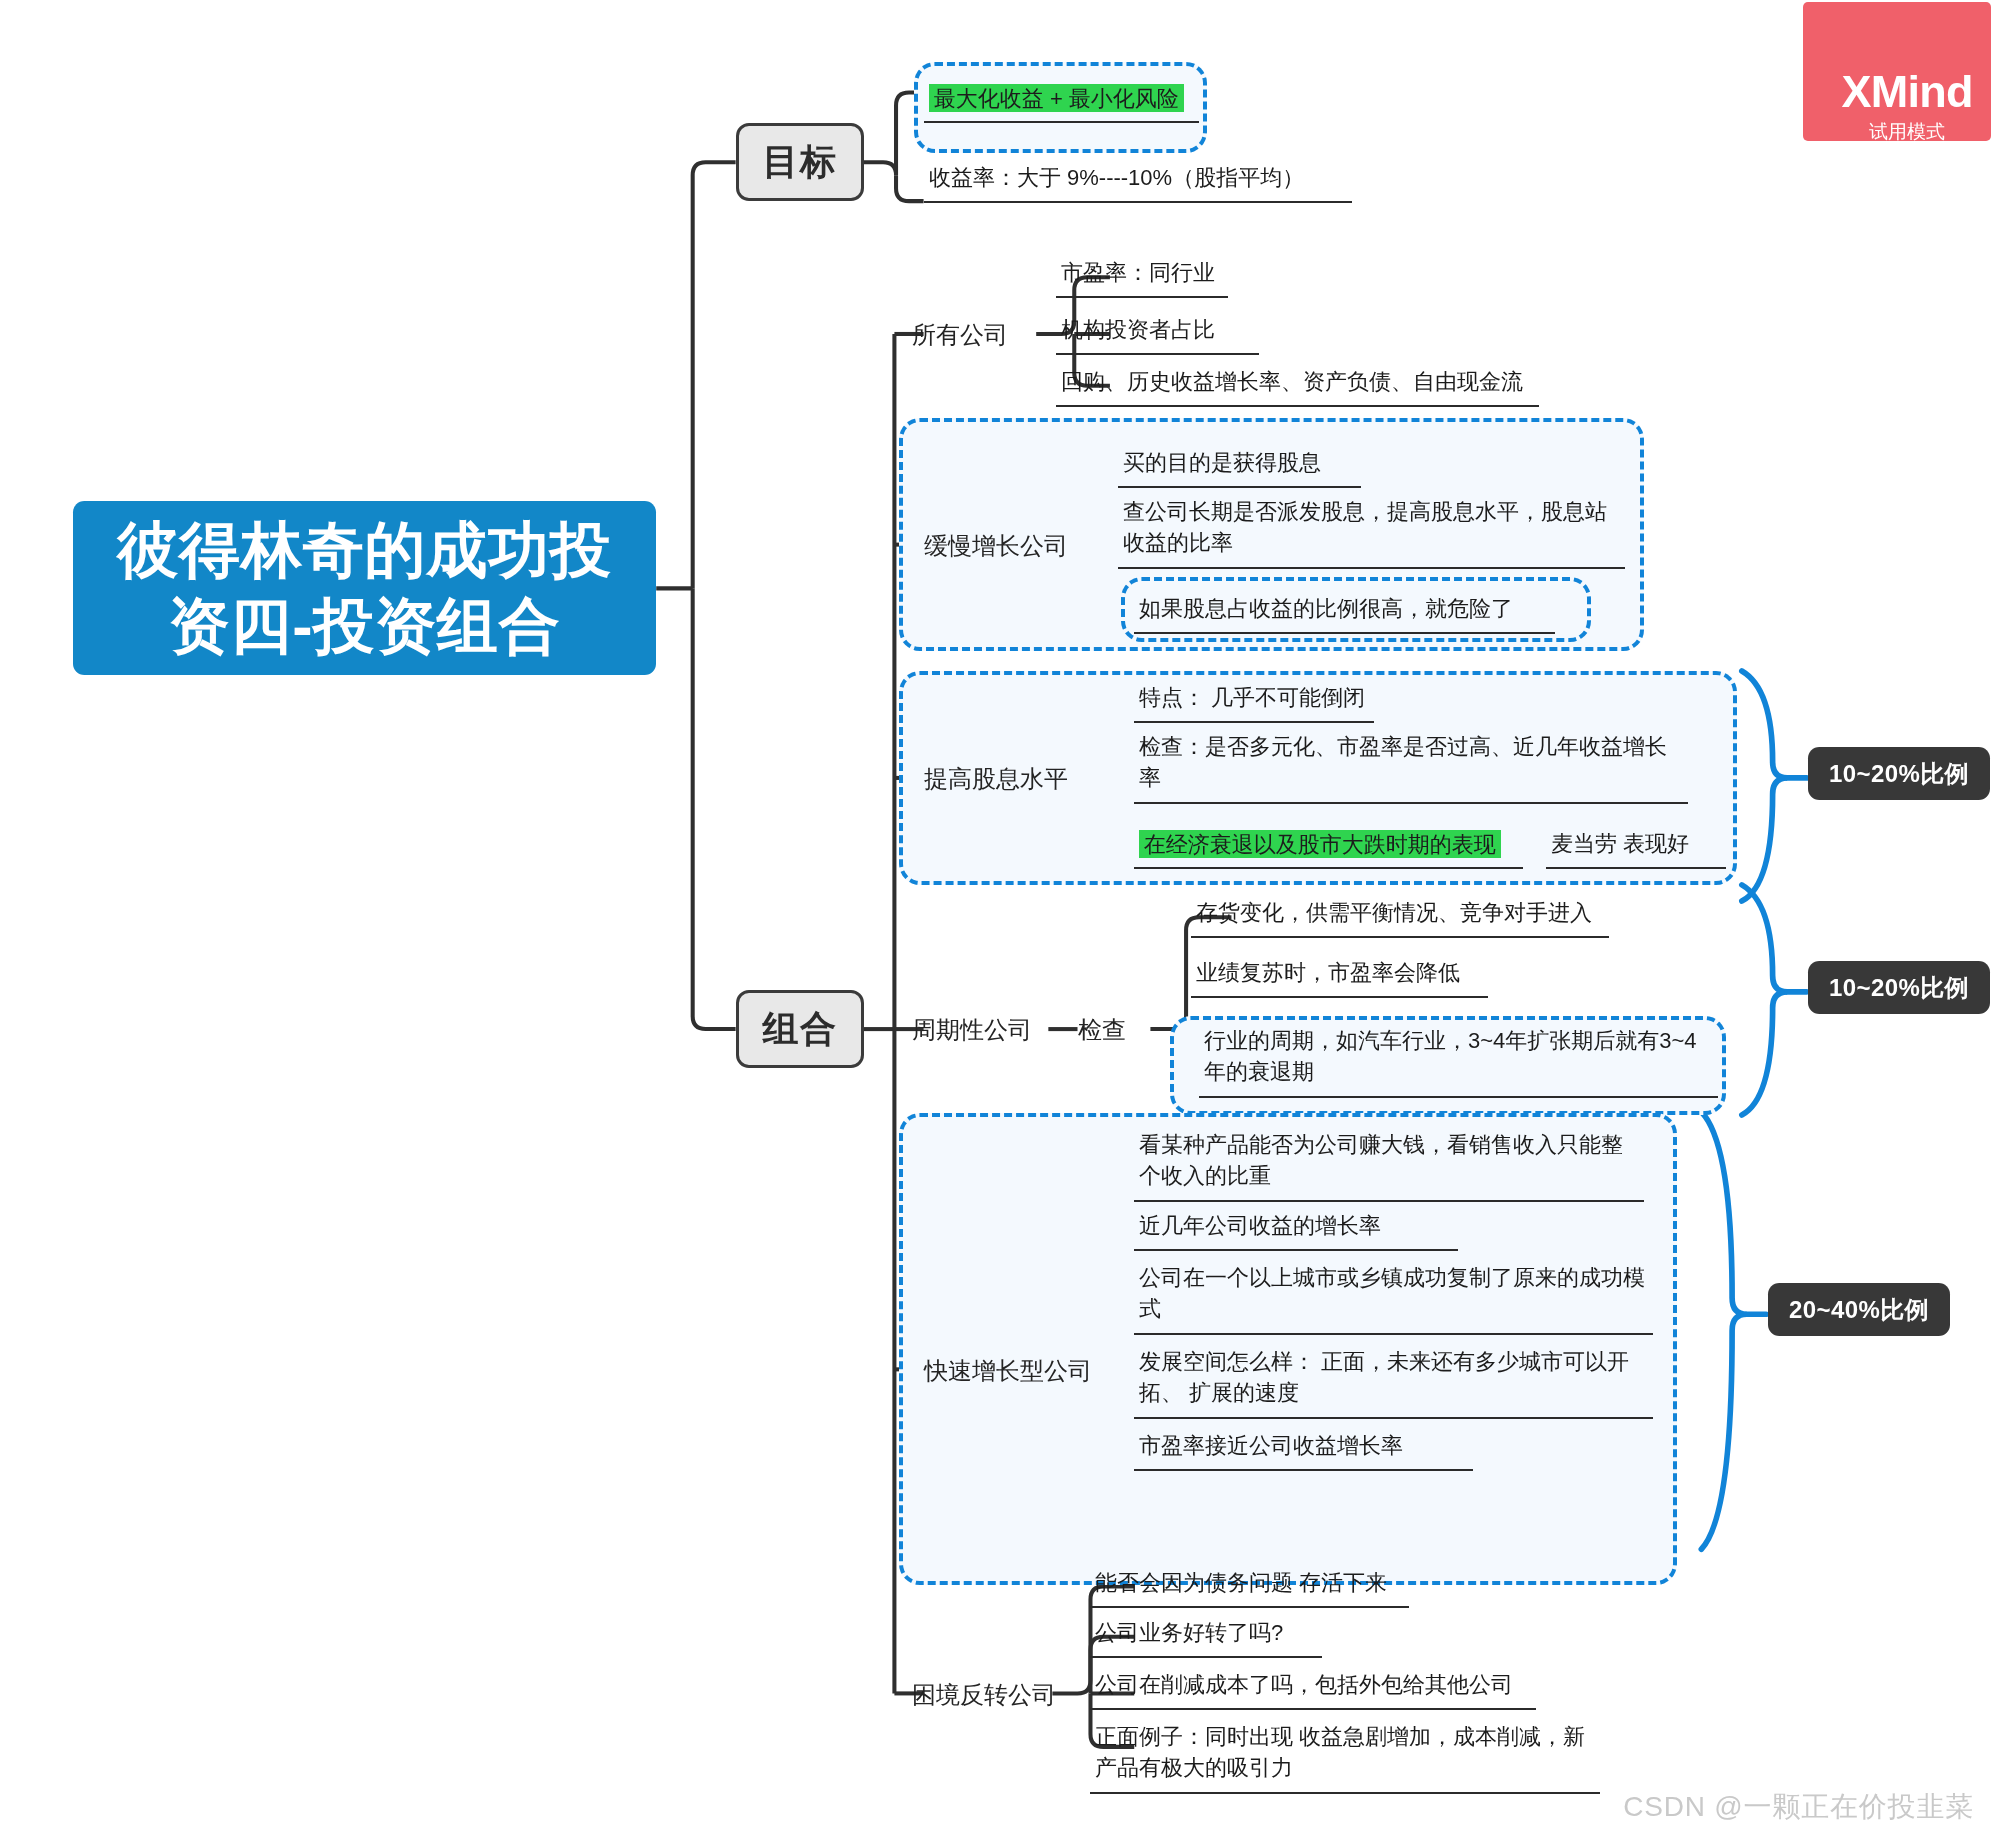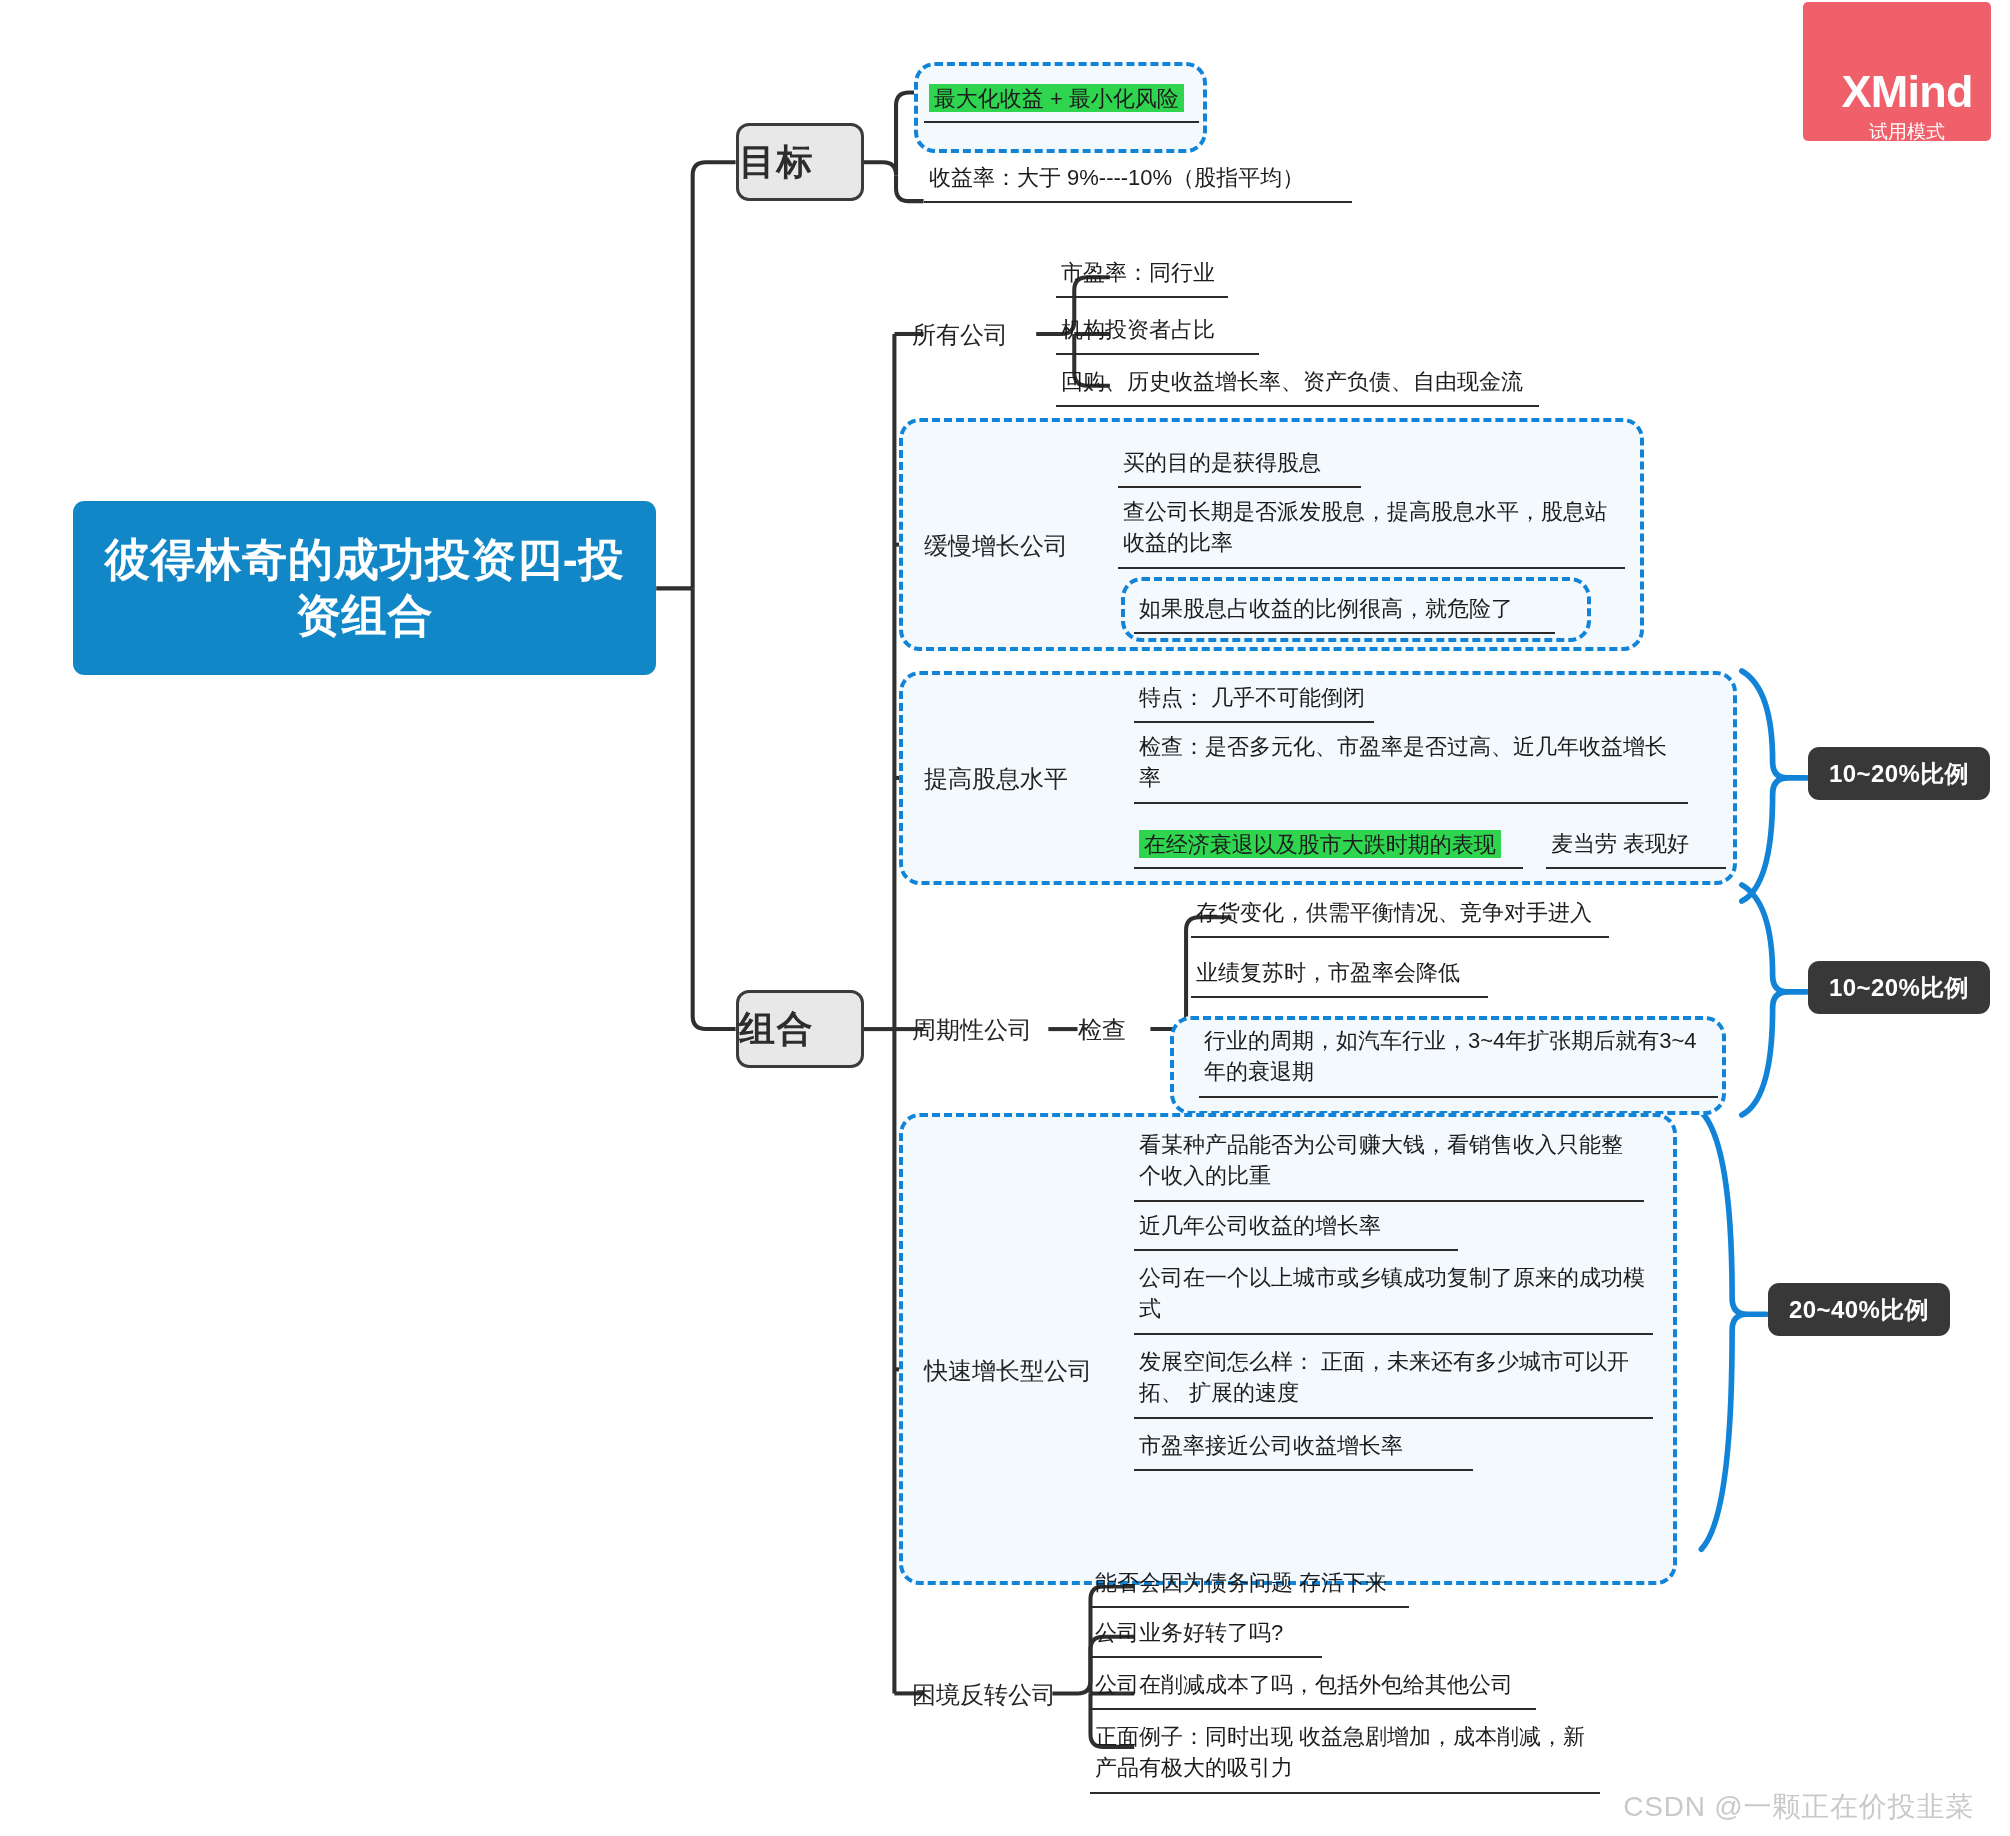--- a/index.html
+++ b/index.html
@@ -12,28 +12,28 @@
   #canvas { position:relative; width:2010px; height:1837px; overflow:hidden; background:#fff; }
 
   
   #wires { position:absolute; left:0; top:0; width:2010px; height:1837px; pointer-events:none; }
 
   
   .root-topic{
     position:absolute; left:73px; top:501px; width:583px; height:174px;
     background:#1287c8; border-radius:11.3px;
     display:flex; align-items:center; justify-content:center;
-    color:#ffffff; font-size:45px; font-weight:bold; line-height:1.25;
+    color:#ffffff; font-size:61px; font-weight:bold; line-height:1.25;
     text-align:center; letter-spacing:0.8px; padding:0 21px;
   }
 
   
   .main-topic{
     position:absolute; background:#e8e8e8; border:3.2px solid #3b3b3b;
-    border-radius:13px; display:flex; align-items:center; 
+    border-radius:13px; display:flex; align-items:center; justify-content:center;
     color:#2c2c2c; font-size:36px; font-weight:bold; letter-spacing:1.6px;
   }
   #topic-goal       { left:736px; top:123px;  width:128px; height:78px; }
   #topic-portfolio  { left:736px; top:990px; width:128px; height:78px; }
 
   
   .cat-label{
     position:absolute; font-size:24px; color:#242424; white-space:nowrap;
     line-height:1.35;
   }

